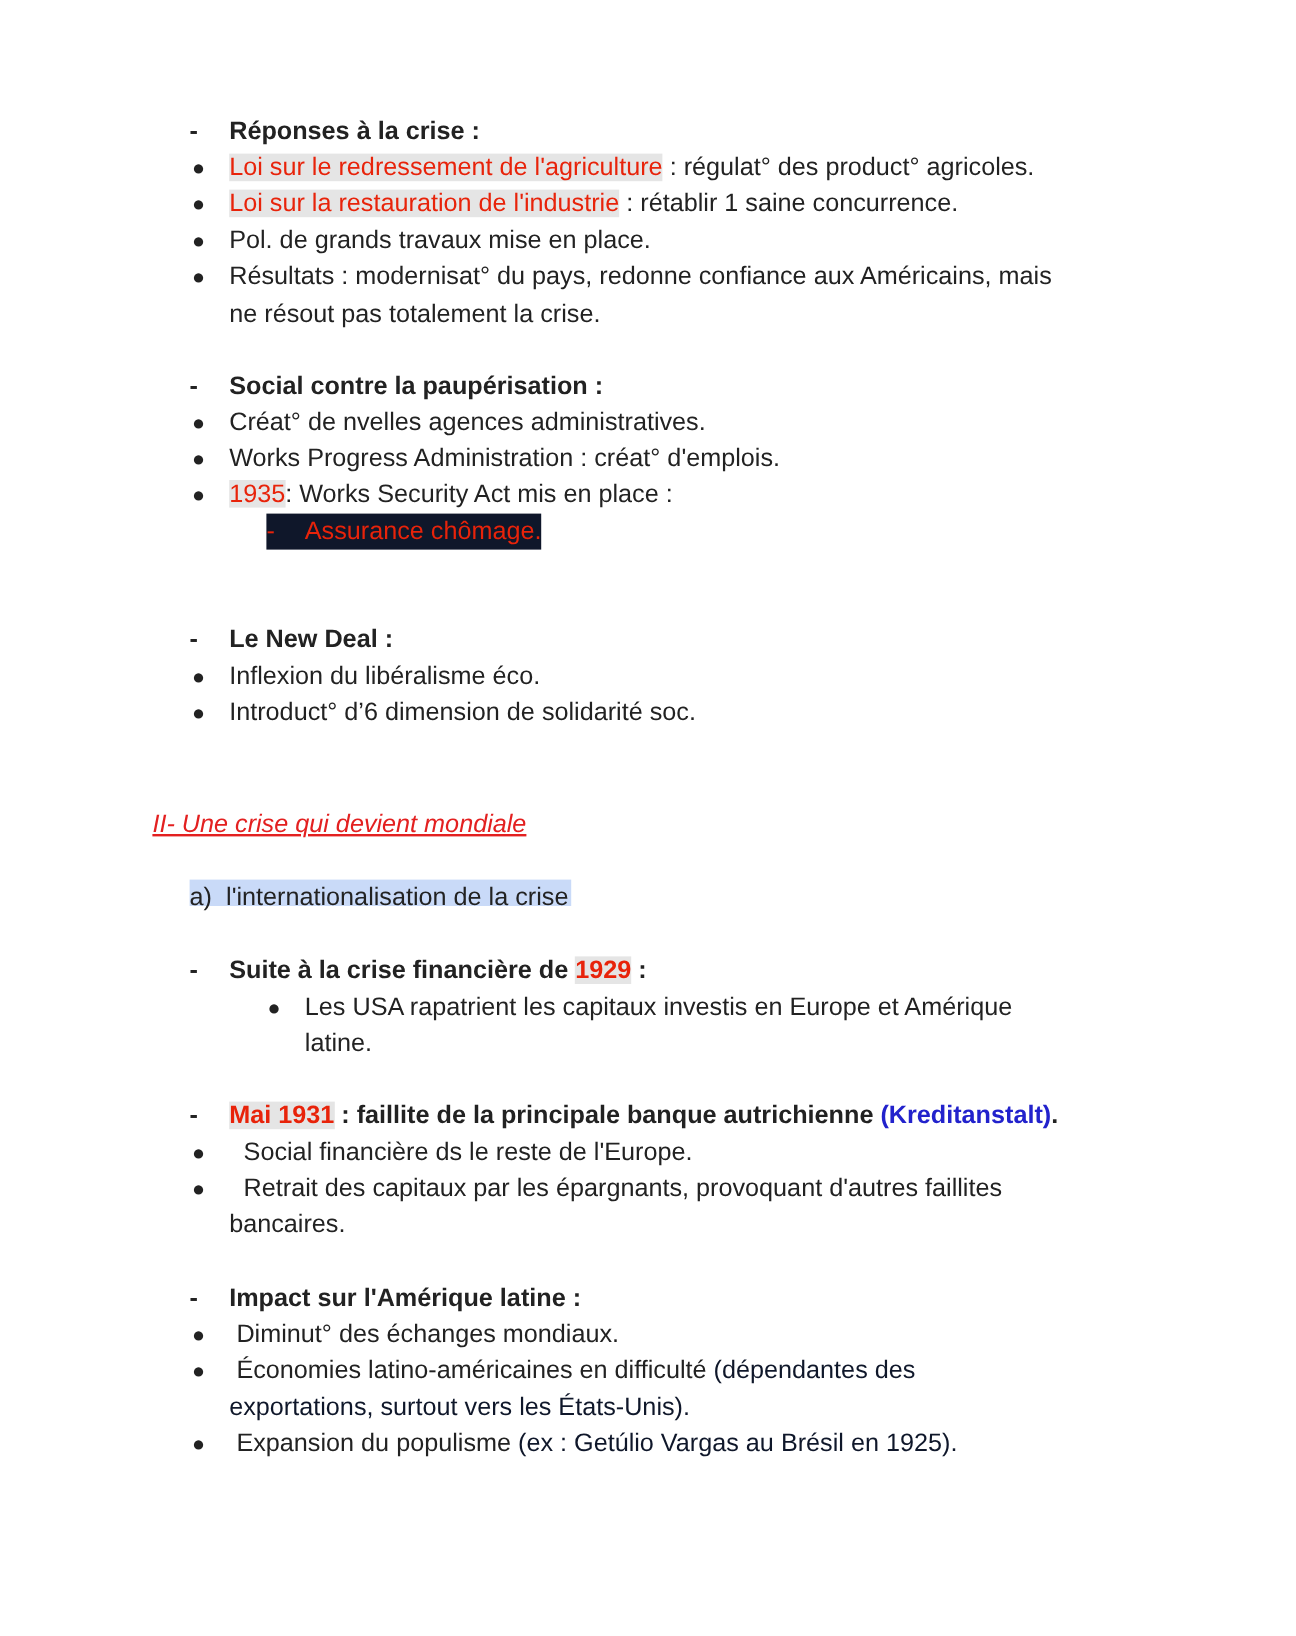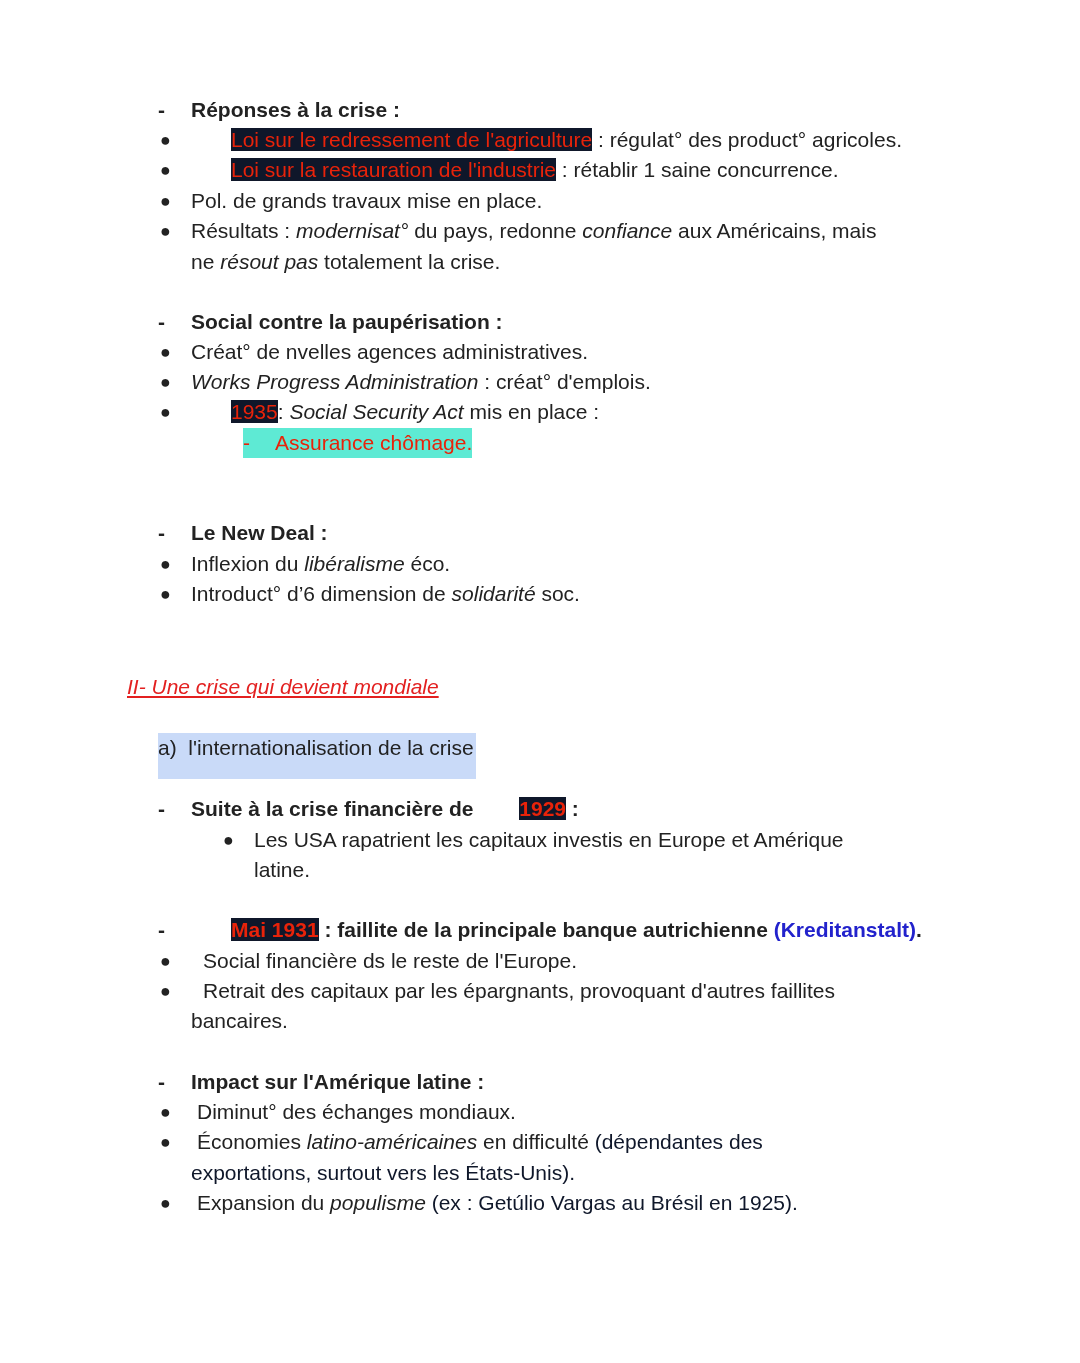--- a/index.html
+++ b/index.html
@@ -37,53 +37,51 @@
     }
     .dash { font-weight: bold; }
     .bullet { font-size: 18px; left: 160px; }
     .text {
       position: absolute;
       left: 191px;
     }
     .text.sub { left: 254px; }
     .sub-bullet { left: 223px; }
     .bold { font-weight: bold; }
-    .it { font-style: italic; }
+    .it { }
     .hl {
-      background: #0f172a;
+      background: #e5e5e5;
       color: #e8230a;
-      margin-left: 40px;
     }
     .blue { color: #0f172a; }
     .blue-bold { color: #2222cc; font-weight: bold; }
     .section-title {
       position: absolute;
       left: 127px;
       color: #e32020;
       text-decoration: underline;
       line-height: 30px;
       height: 30px;
       font-style: italic;
     }
     .subsection {
       position: absolute;
       left: 158px;
       background: #c9daf8;
       line-height: 30px;
-      height: 46px;
+      height: 22px;
       padding-right: 2px;
     }
     .sub-dash-hl {
       position: absolute;
       left: 222px;
-      background: #5eead4;
+      background: #0f172a;
       color: #e8230a;
       line-height: 30px;
       height: 30px;
-      margin-left: 21px;
     }
     .sub-dash-hl .d { display: inline-block; width: 32px; }
   </style>
 </head>
 <body>
 
 <div class="page">
 
   <div class="line" style="top:95px">
     <span class="marker dash">-</span>
@@ -116,21 +114,21 @@
   <div class="line" style="top:337px">
     <span class="marker bullet">●</span>
     <span class="text">Créat° de nvelles agences administratives.</span>
   </div>
   <div class="line" style="top:367px">
     <span class="marker bullet">●</span>
     <span class="text"><span class="it">Works Progress Administration</span><span> : créat° d'emplois.</span></span>
   </div>
   <div class="line" style="top:397px">
     <span class="marker bullet">●</span>
-    <span class="text"><span class="hl">1935</span><span>: </span><span class="it">Social Security Act</span><span> mis en place :</span></span>
+    <span class="text"><span class="hl">1935</span><span>: </span><span class="it">Works Security Act</span><span> mis en place :</span></span>
   </div>
   <div class="sub-dash-hl" style="top:428px">
     <span class="d">-</span><span>Assurance chômage.</span>
   </div>
 
   <div class="line" style="top:518px">
     <span class="marker dash">-</span>
     <span class="text bold">Le New Deal :</span>
   </div>
   <div class="line" style="top:549px">

